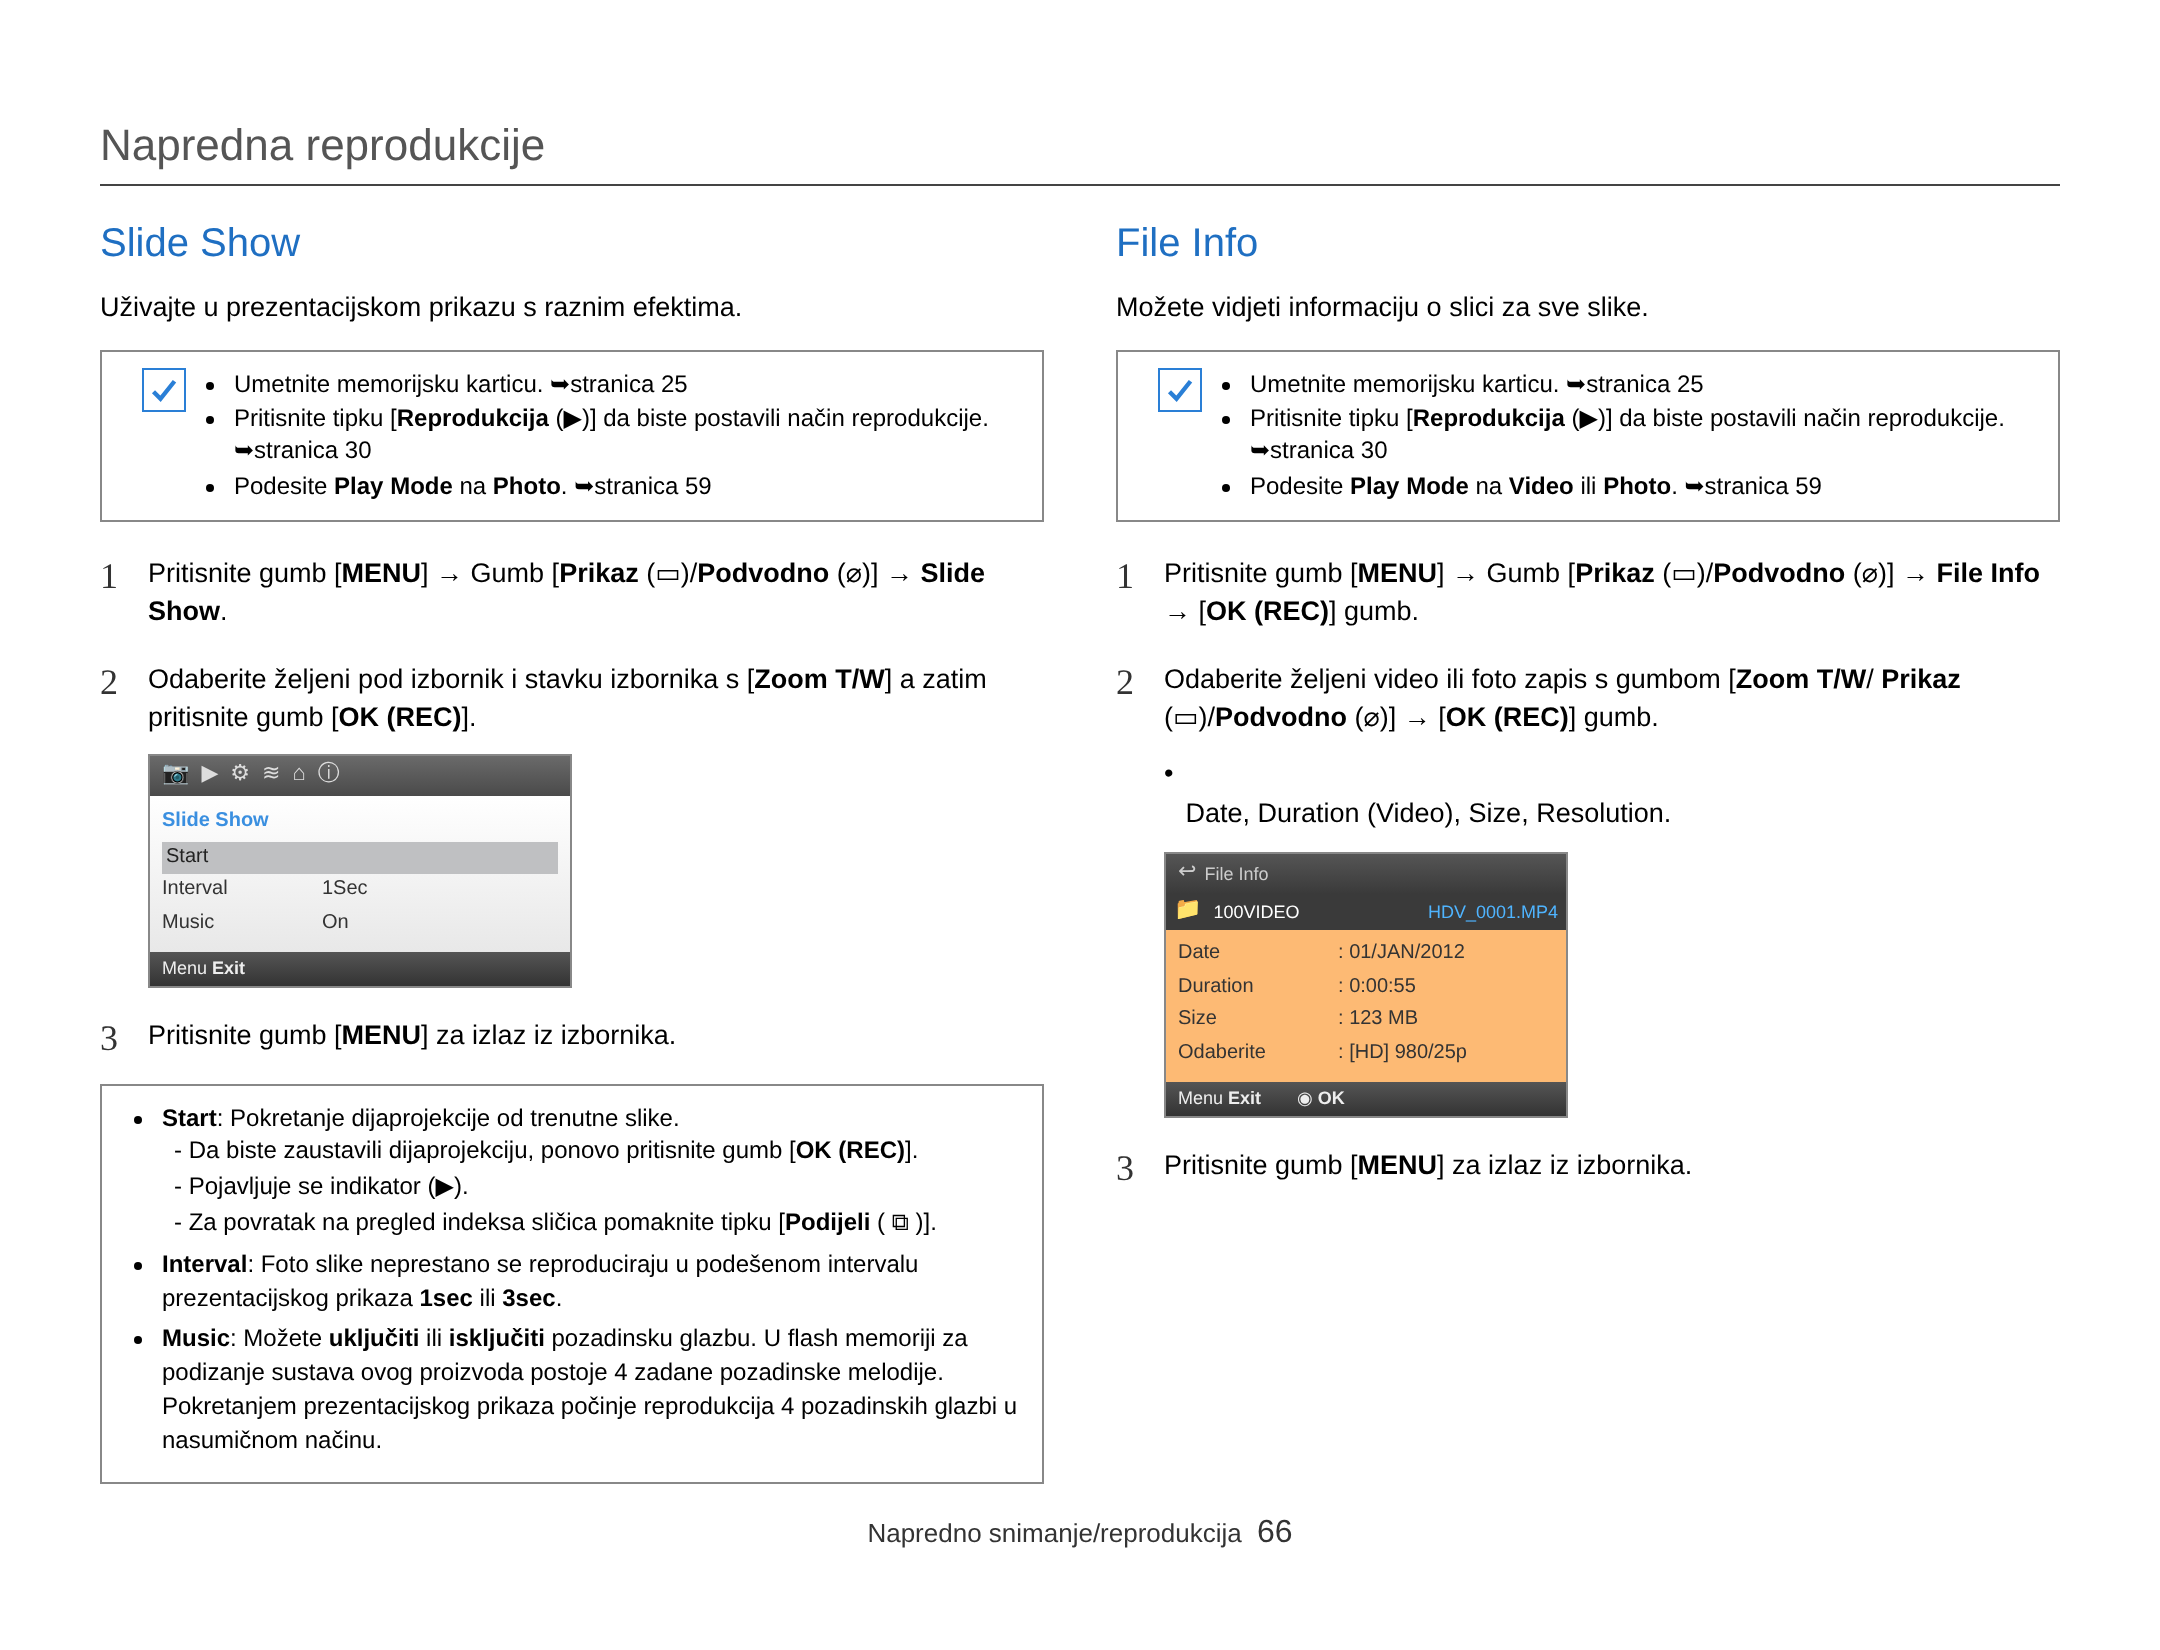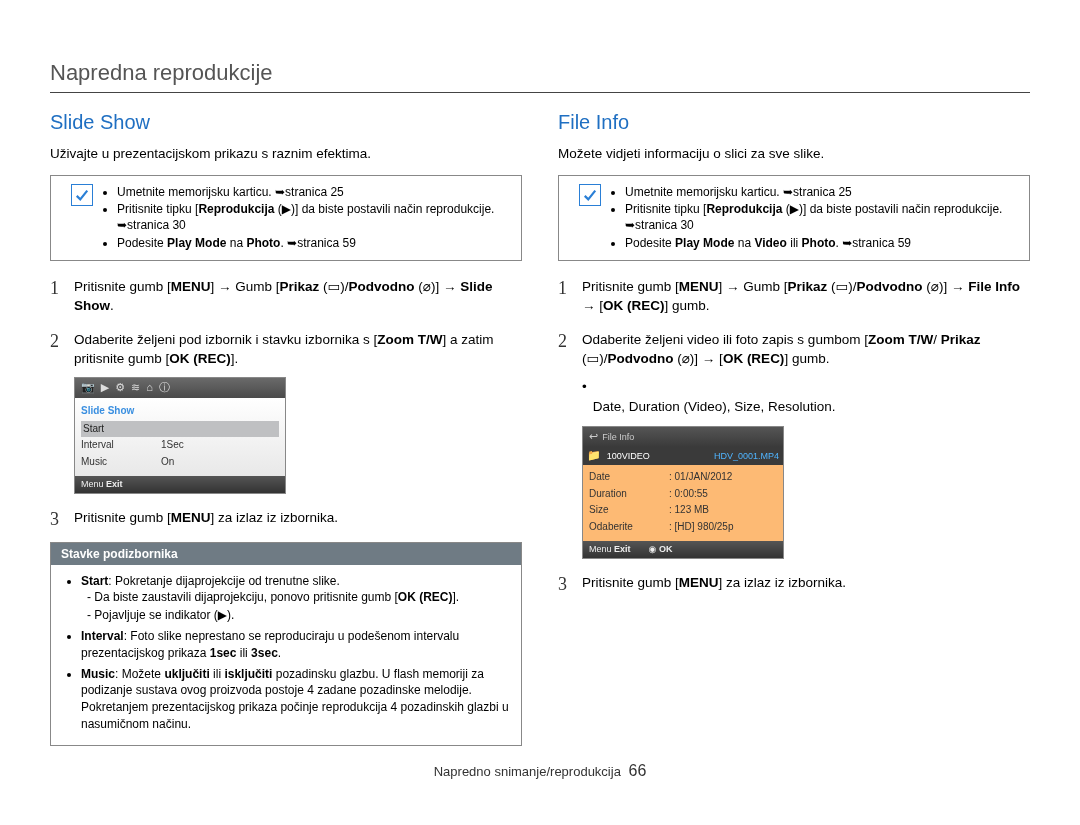--- a/index.html
+++ b/index.html
@@ -246,28 +246,28 @@
               <span><span>Menu</span> <b>Exit</b></span>
             </div>
           </div>
         </li>
         <li>
           <span>Pritisnite gumb [</span><b>MENU</b><span>] za izlaz iz izbornika.</span>
         </li>
       </ol>
 
       <div class="sub-box">
-        <div class="sub-box-head">Stavke podizbornika</div>
         <div class="sub-box-body">
           <ul>
             <li>
               <b>Start</b>: <span>Pokretanje dijaprojekcije od trenutne slike.</span>
               <ul>
                 <li>Da biste zaustavili dijaprojekciju, ponovo pritisnite gumb [<b>OK (REC)</b>].</li>
                 <li>Pojavljuje se indikator (▶).</li>
+                <li>Za povratak na pregled indeksa sličica pomaknite tipku [<b>Podijeli</b> ( ⧉ )].</li>
               </ul>
             </li>
             <li>
               <b>Interval</b>: Foto slike neprestano se reproduciraju u podešenom intervalu prezentacijskog prikaza <b>1sec</b> ili <b>3sec</b>.
             </li>
             <li>
               <b>Music</b>: Možete <b>uključiti</b> ili <b>isključiti</b> pozadinsku glazbu. U flash memoriji za podizanje sustava ovog proizvoda postoje 4 zadane pozadinske melodije. Pokretanjem prezentacijskog prikaza počinje reprodukcija 4 pozadinskih glazbi u nasumičnom načinu.
             </li>
           </ul>
         </div>

